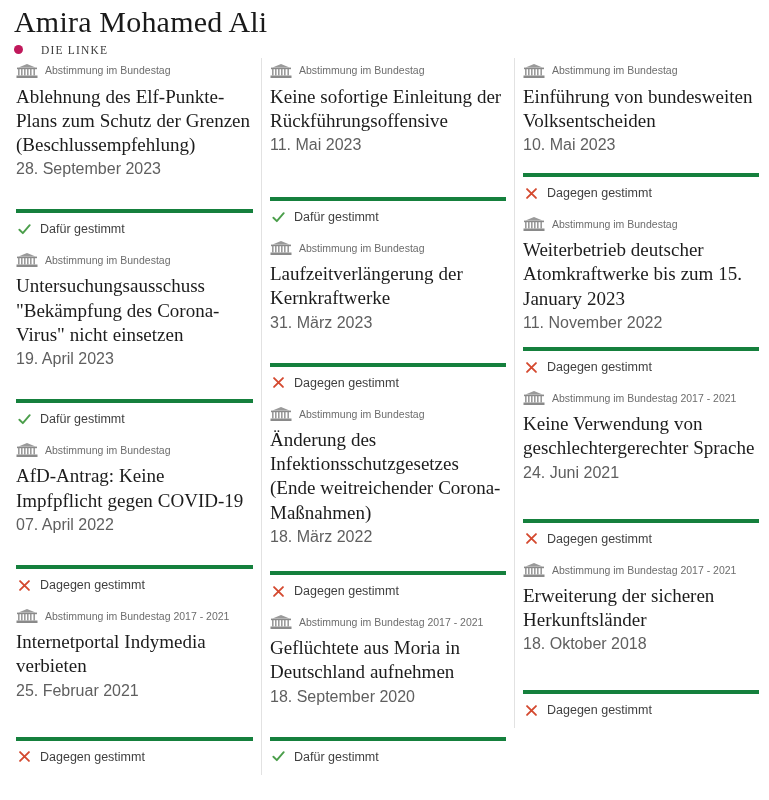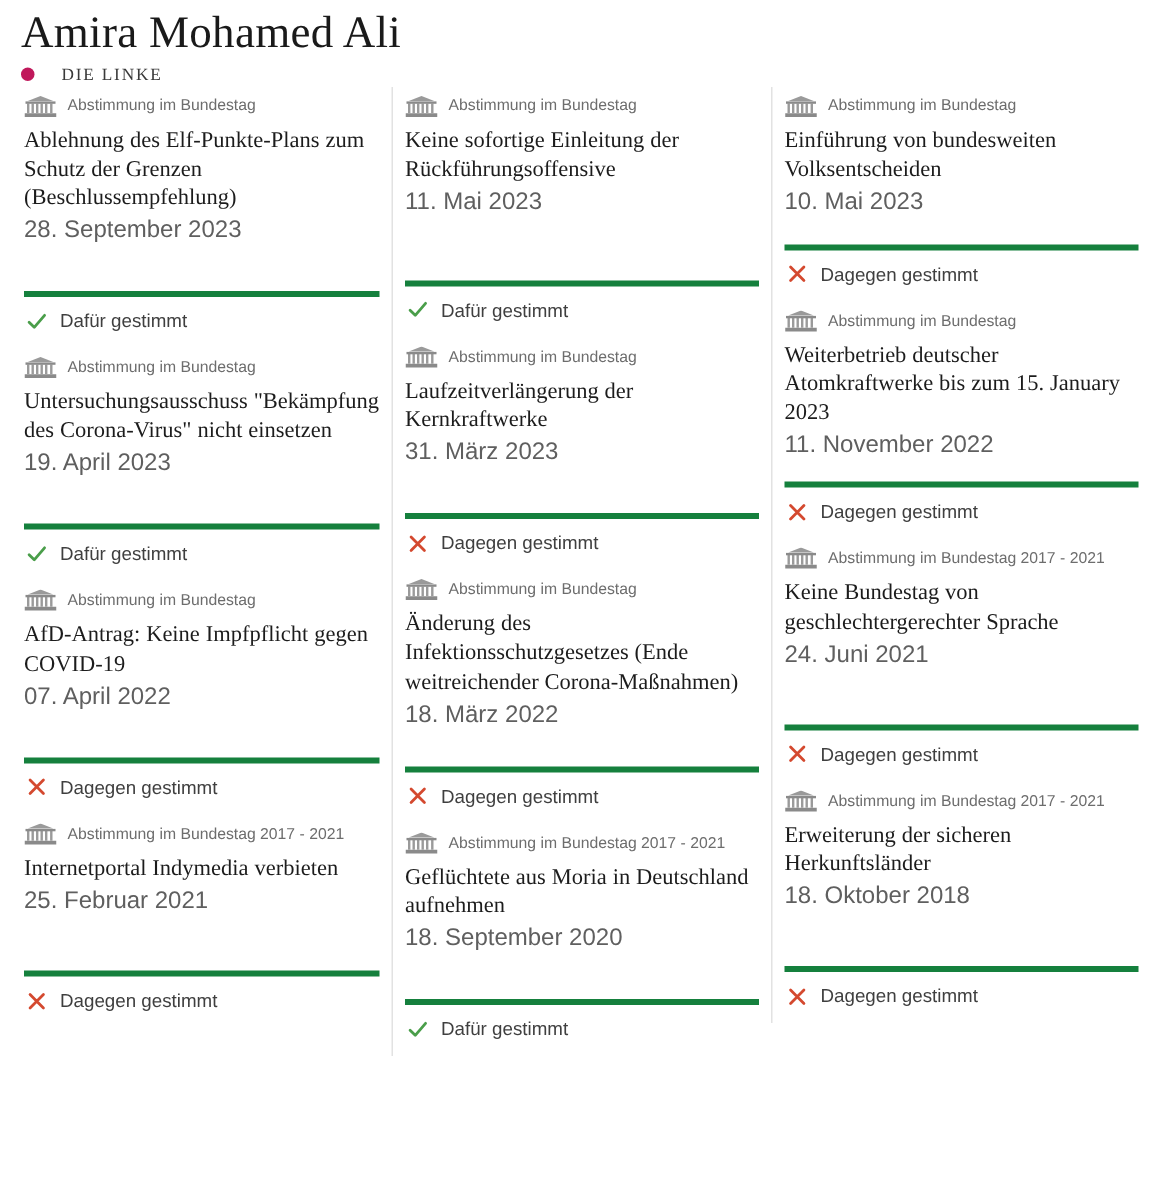--- a/index.html
+++ b/index.html
@@ -89,21 +89,21 @@
     display: block;
   }
   .vote-source {
     font-family: "Liberation Sans", sans-serif;
     font-size: 10.5px;
     color: #6d6d6d;
     line-height: 1.25;
   }
   .vote-title {
     font-family: "Liberation Serif", serif;
-    font-size: 15px;
+    font-size: 19px;
     line-height: 1.28;
     color: #1c1c1c;
     margin: 0 0 3px 0;
     font-weight: normal;
     word-spacing: 0.2px;
   }
   .vote-date {
     font-family: "Liberation Sans", sans-serif;
     font-size: 16px;
     color: #5f5f5f;
@@ -425,21 +425,21 @@
             <rect x="5" y="5" width="1.6" height="6.5" fill="#9a9a9a"></rect>
             <rect x="8" y="5" width="1.6" height="6.5" fill="#9a9a9a"></rect>
             <rect x="11" y="5" width="1.6" height="6.5" fill="#9a9a9a"></rect>
             <rect x="14" y="5" width="1.6" height="6.5" fill="#9a9a9a"></rect>
             <rect x="17.4" y="5" width="1.6" height="6.5" fill="#9a9a9a"></rect>
             <rect x="1" y="3.6" width="20" height="1.6" fill="#8a8a8a"></rect>
             <polygon points="11,0 2.5,3.4 19.5,3.4" fill="#9a9a9a"></polygon>
           </svg>
           <span class="vote-source">Abstimmung im Bundestag 2017 - 2021</span>
         </div>
-        <h2 class="vote-title">Keine Bundestag von geschlechtergerechter Sprache</h2>
+        <h2 class="vote-title">Keine Verwendung von geschlechtergerechter Sprache</h2>
         <div class="vote-date">24. Juni 2021</div>
         <div class="spacer-28"></div>
         <div class="vote-result">
           <svg class="mark" viewBox="0 0 14 14">
             <path d="M2.2 2.2 L11.8 11.8 M11.8 2.2 L2.2 11.8" stroke="#d4492f" stroke-width="2" fill="none" stroke-linecap="round"></path>
           </svg>
           <span>Dagegen gestimmt</span>
         </div>
       </div>
 

